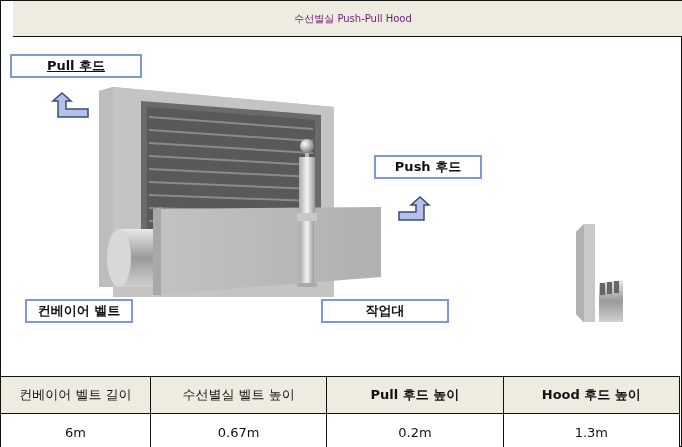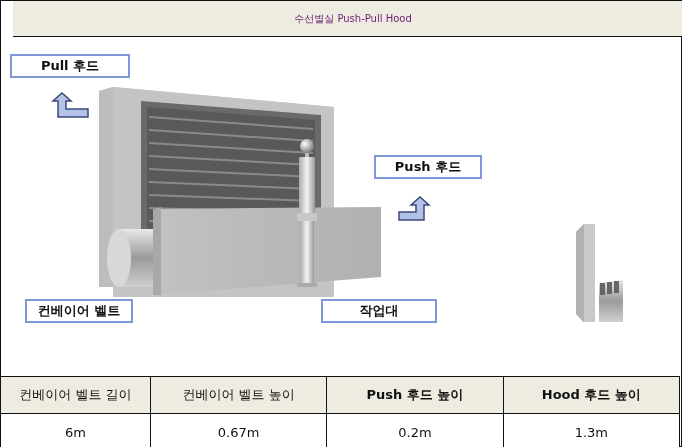--- a/index.html
+++ b/index.html
@@ -99,41 +99,41 @@
       </g>
 
       <g>
         <path d="M57,80 L57,64 L52,64 L61,56 L70,64 L65,64 L65,72 L87,72 L87,80 Z" fill="#b4c2e8" stroke="#3a4a7a" stroke-width="1.5"></path>
       </g>
       <g>
         <path d="M398,183 L398,175 L415,175 L415,168 L410,168 L419,160 L428,168 L423,168 L423,183 Z" fill="#b4c2e8" stroke="#3a4a7a" stroke-width="1.5"></path>
       </g>
     </svg>
 
-    <div class="label-box" style="left:9px;top:17px;width:120px;">
+    <div class="label-box" style="left:9px;top:17px;width:132px;text-decoration:underline;">
         <span>Pull 후드</span>
       </div>
     <div class="label-box" style="left:24px;top:262px;width:108px;">
         <span>컨베이어 벨트</span>
       </div>
     <div class="label-box" style="left:373px;top:118px;width:108px;">
         <span>Push 후드</span>
       </div>
-    <div class="label-box" style="left:320px;top:262px;width:116px;">
+    <div class="label-box" style="left:320px;top:262px;width:128px;">
         <span>작업대</span>
       </div>
   </div>
 </div>
 
 <table class="tbl">
   <tbody>
       <tr>
     <th style="width:144px">컨베이어 벨트 길이</th>
-    <th style="width:170px">컨베이어 벨트 높이</th>
-    <th class="bold" style="width:170px">Push 후드 높이</th>
+    <th style="width:170px">수선별실 벨트 높이</th>
+    <th class="bold" style="width:170px">Pull 후드 높이</th>
     <th class="bold" style="width:170px">Hood 후드 높이</th>
   </tr>
   <tr>
     <td>6m</td>
     <td>0.67m</td>
     <td>0.2m</td>
     <td>1.3m</td>
   </tr>
 </tbody>
   </table>

